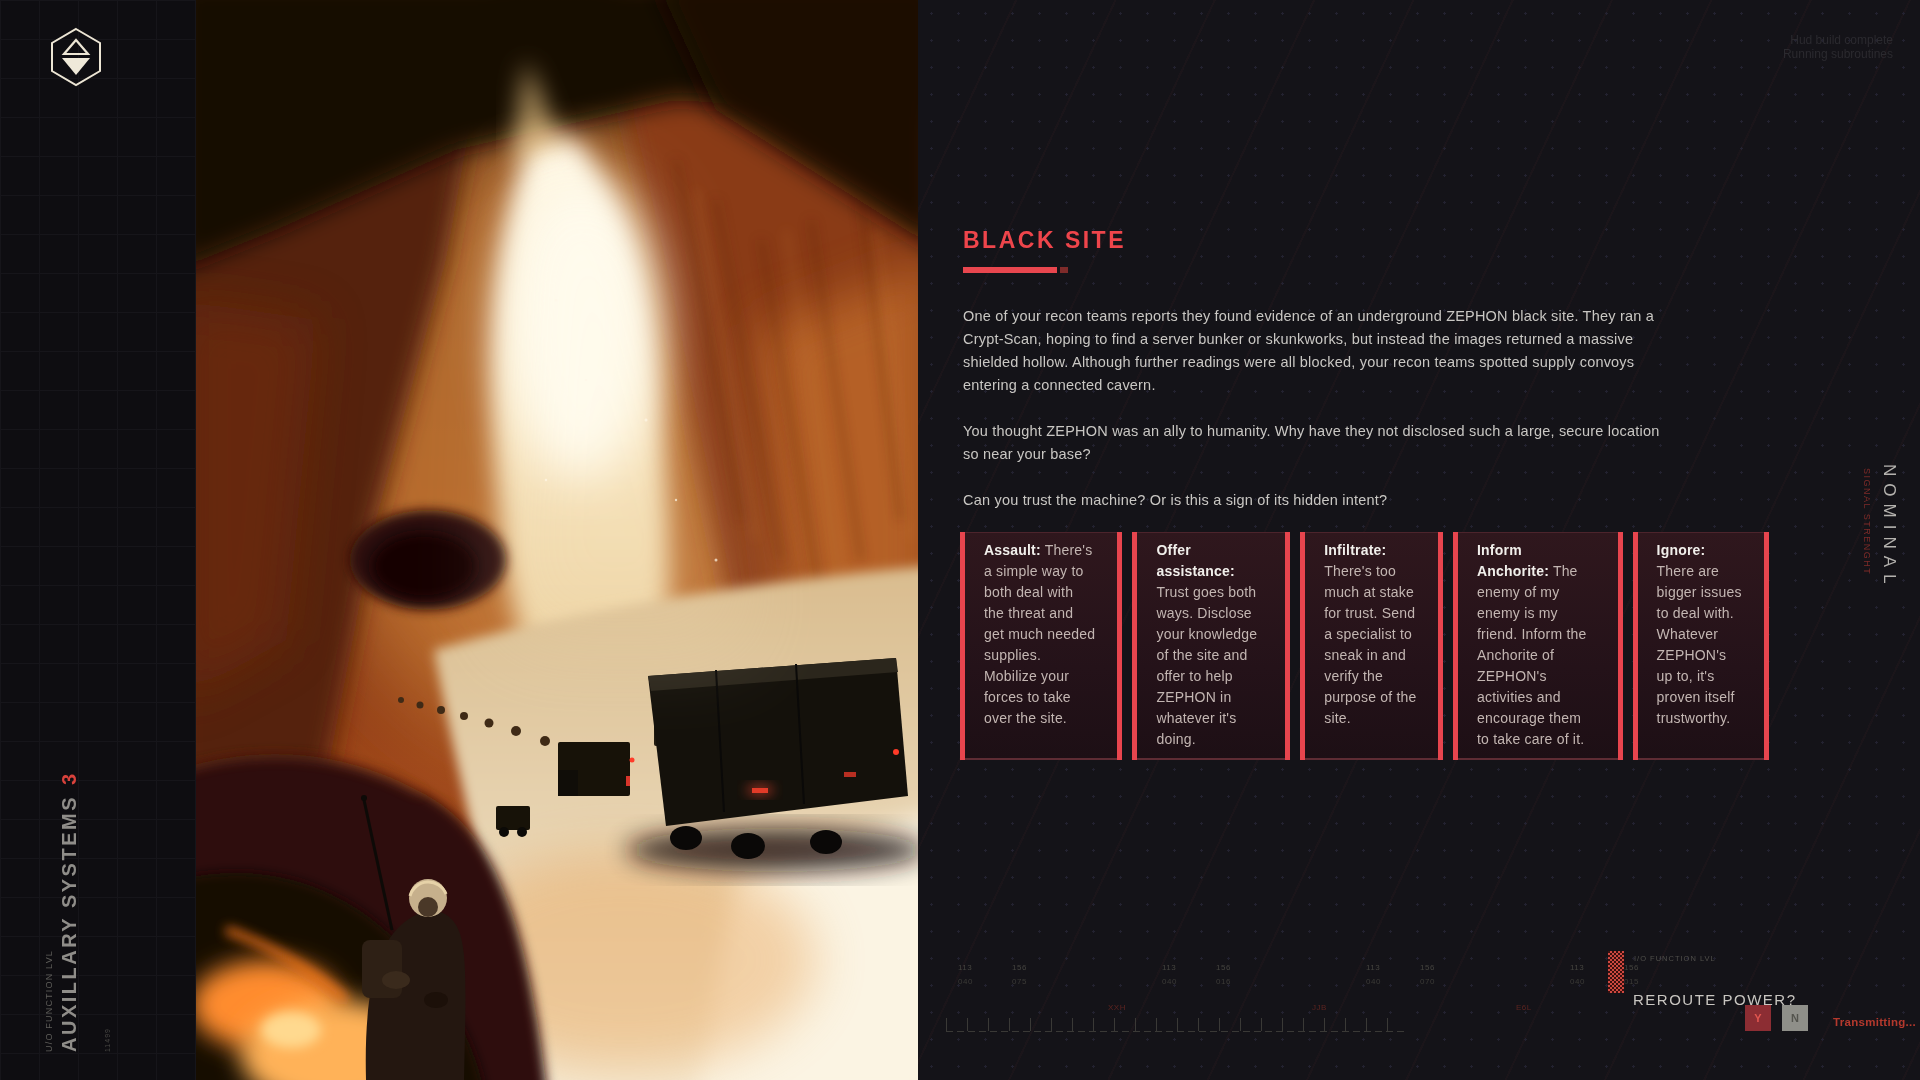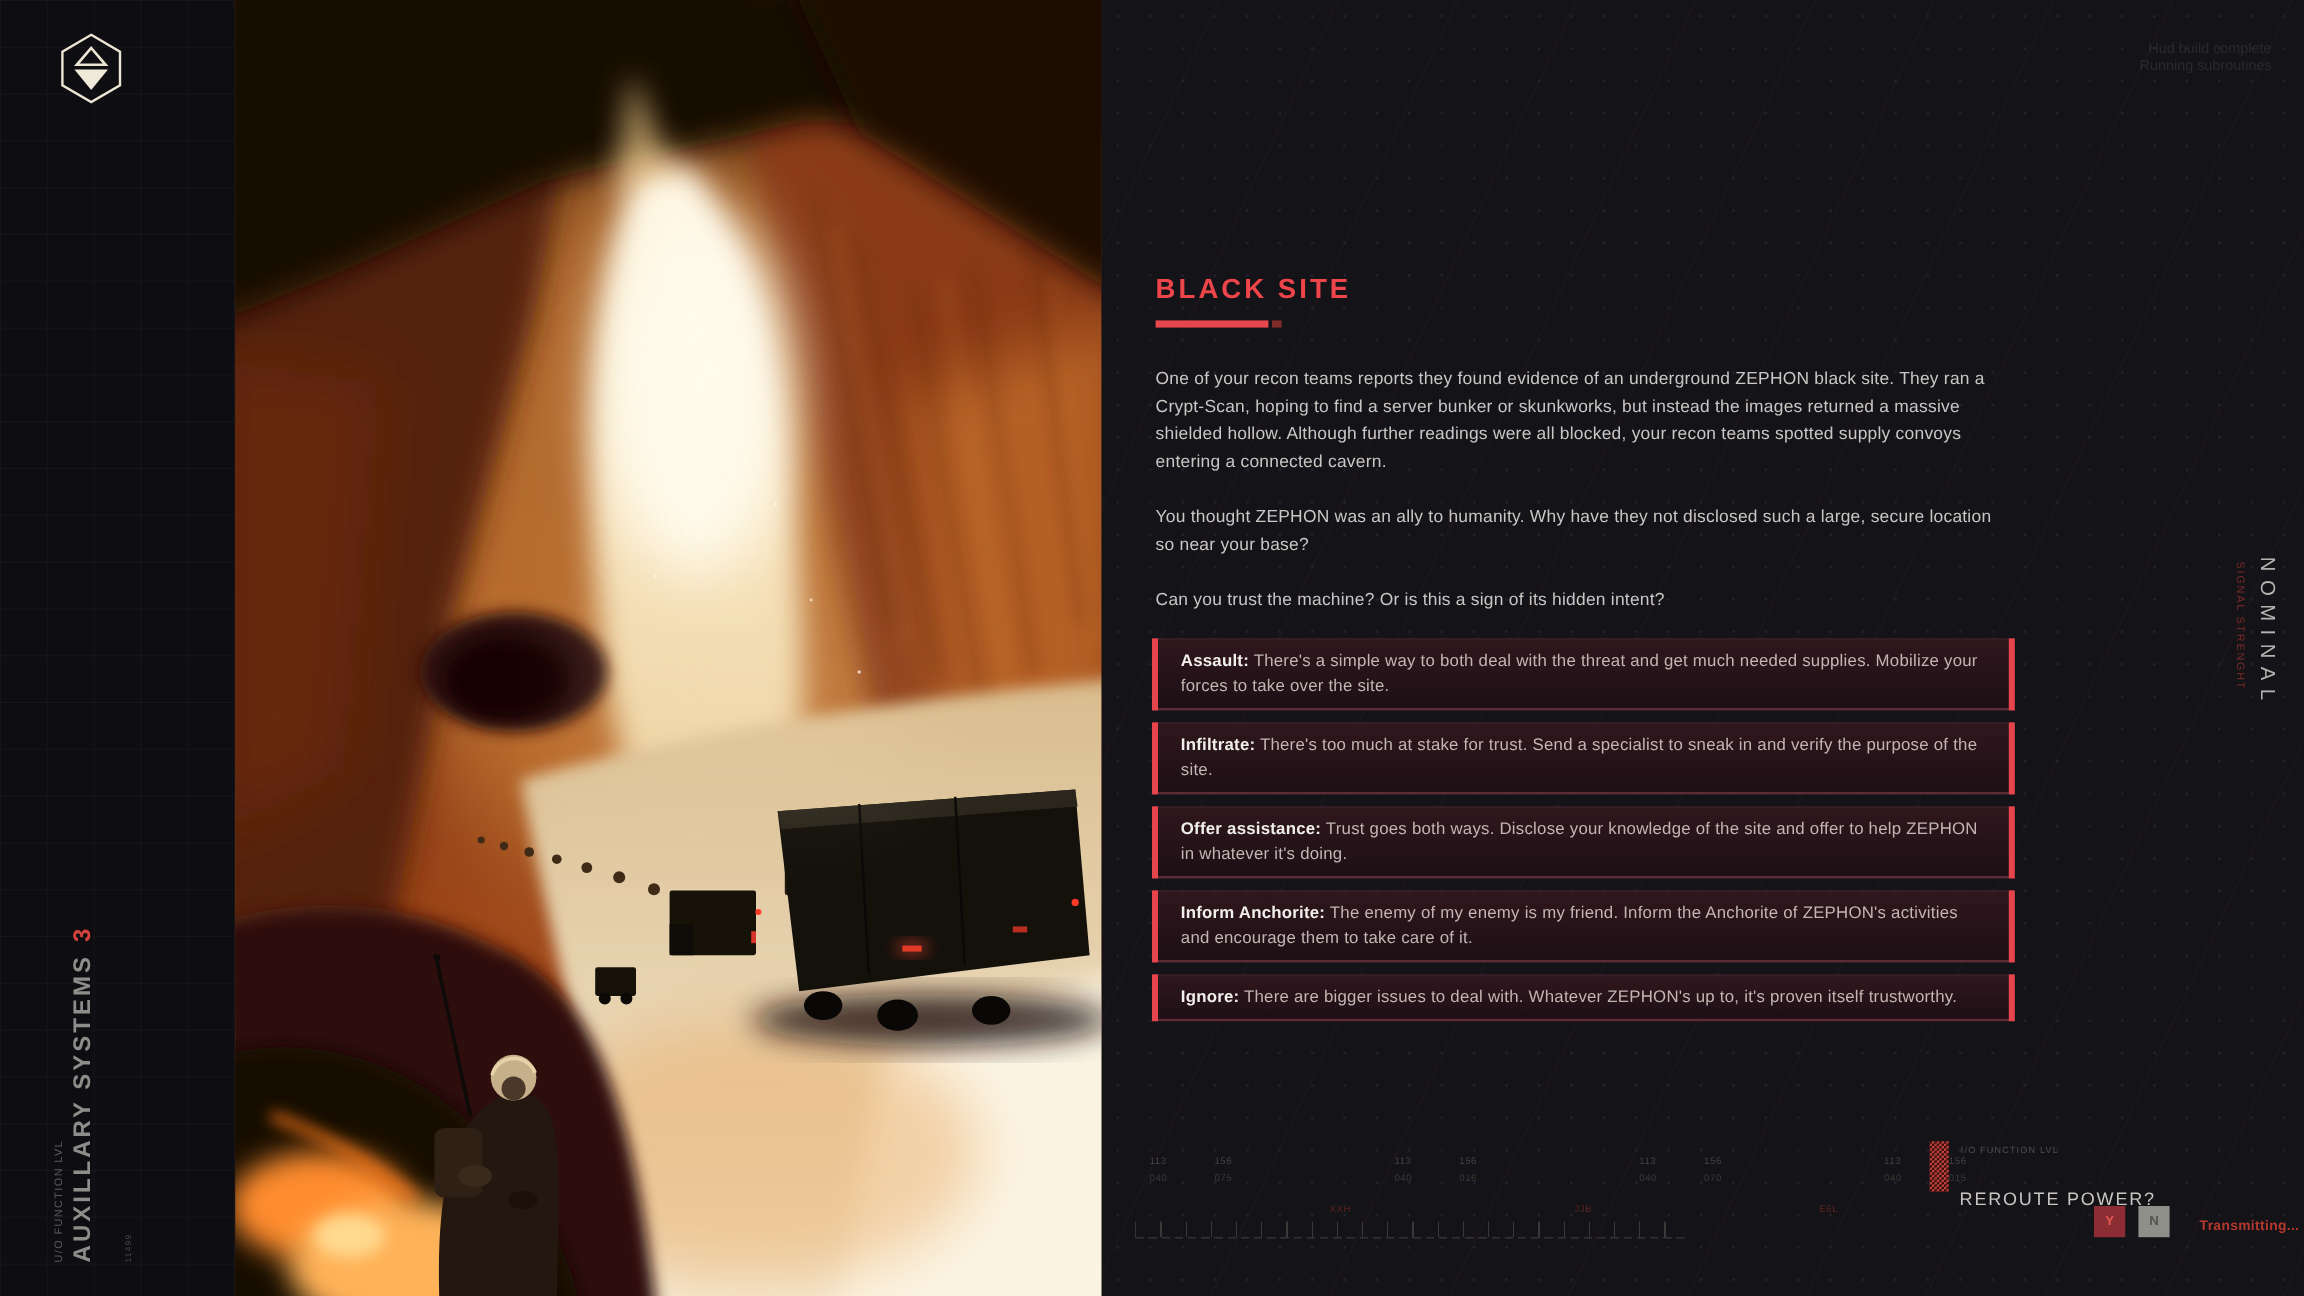--- a/index.html
+++ b/index.html
@@ -42,21 +42,21 @@
   }
 
   .content { position:absolute; left:963px; top:227px; width:706px; }
   .evt-title { margin:0; font-size:23px; letter-spacing:2.5px; color:#ee454b; font-weight:600; }
   .rule-row { display:flex; align-items:center; margin-top:13px; }
   .rule-bar { width:94px; height:6px; background:#e8464e; }
   .rule-nub { width:8px; height:6px; background:#7e2b2a; margin-left:3px; }
   p.body { margin:23px 0 0; font-size:14.5px; line-height:23px; letter-spacing:.2px; color:#c9c7c3; }
   p.body.first { margin-top:32px; }
 
-  .choices { position:absolute; left:960px; top:532px; width:719px; display:flex; flex-direction:column; gap:10px; }
+  .choices { position:absolute; left:960px; top:532px; width:809px; display:flex; flex-direction:row; gap:10px; }
   .choice {
     position:relative; padding:7px 26px 8px 24px;
     background:linear-gradient(180deg,#2f171d 0%,#241219 60%,#1d0f15 100%);
     border-top:1px solid #4c242c; border-bottom:2px solid #5e2c34;
     cursor:pointer;
   }
   .edge { position:absolute; top:-1px; bottom:-2px; width:5px; background:#e7454e; }
   .edge.l { left:0; } .edge.r { right:0; }
   .ctext { margin:0; font-size:14px; line-height:21px; letter-spacing:.2px; color:#c3b6b2; }
   .ctext b { color:#f1efeb; font-weight:700; }
@@ -267,26 +267,26 @@
   </div>
 
   <div class="choices">
     <div class="choice">
       <span class="edge l"></span>
       <p class="ctext"><b>Assault:</b> <span>There's a simple way to both deal with the threat and get much needed supplies. Mobilize your forces to take over the site.</span></p>
       <span class="edge r"></span>
     </div>
     <div class="choice">
       <span class="edge l"></span>
+      <p class="ctext"><b>Offer assistance:</b> <span>Trust goes both ways. Disclose your knowledge of the site and offer to help ZEPHON in whatever it's doing.</span></p>
+      <span class="edge r"></span>
+    </div>
+    <div class="choice">
+      <span class="edge l"></span>
       <p class="ctext"><b>Infiltrate:</b> <span>There's too much at stake for trust. Send a specialist to sneak in and verify the purpose of the site.</span></p>
-      <span class="edge r"></span>
-    </div>
-    <div class="choice">
-      <span class="edge l"></span>
-      <p class="ctext"><b>Offer assistance:</b> <span>Trust goes both ways. Disclose your knowledge of the site and offer to help ZEPHON in whatever it's doing.</span></p>
       <span class="edge r"></span>
     </div>
     <div class="choice">
       <span class="edge l"></span>
       <p class="ctext"><b>Inform Anchorite:</b> <span>The enemy of my enemy is my friend. Inform the Anchorite of ZEPHON's activities and encourage them to take care of it.</span></p>
       <span class="edge r"></span>
     </div>
     <div class="choice">
       <span class="edge l"></span>
       <p class="ctext"><b>Ignore:</b> <span>There are bigger issues to deal with. Whatever ZEPHON's up to, it's proven itself trustworthy.</span></p>

